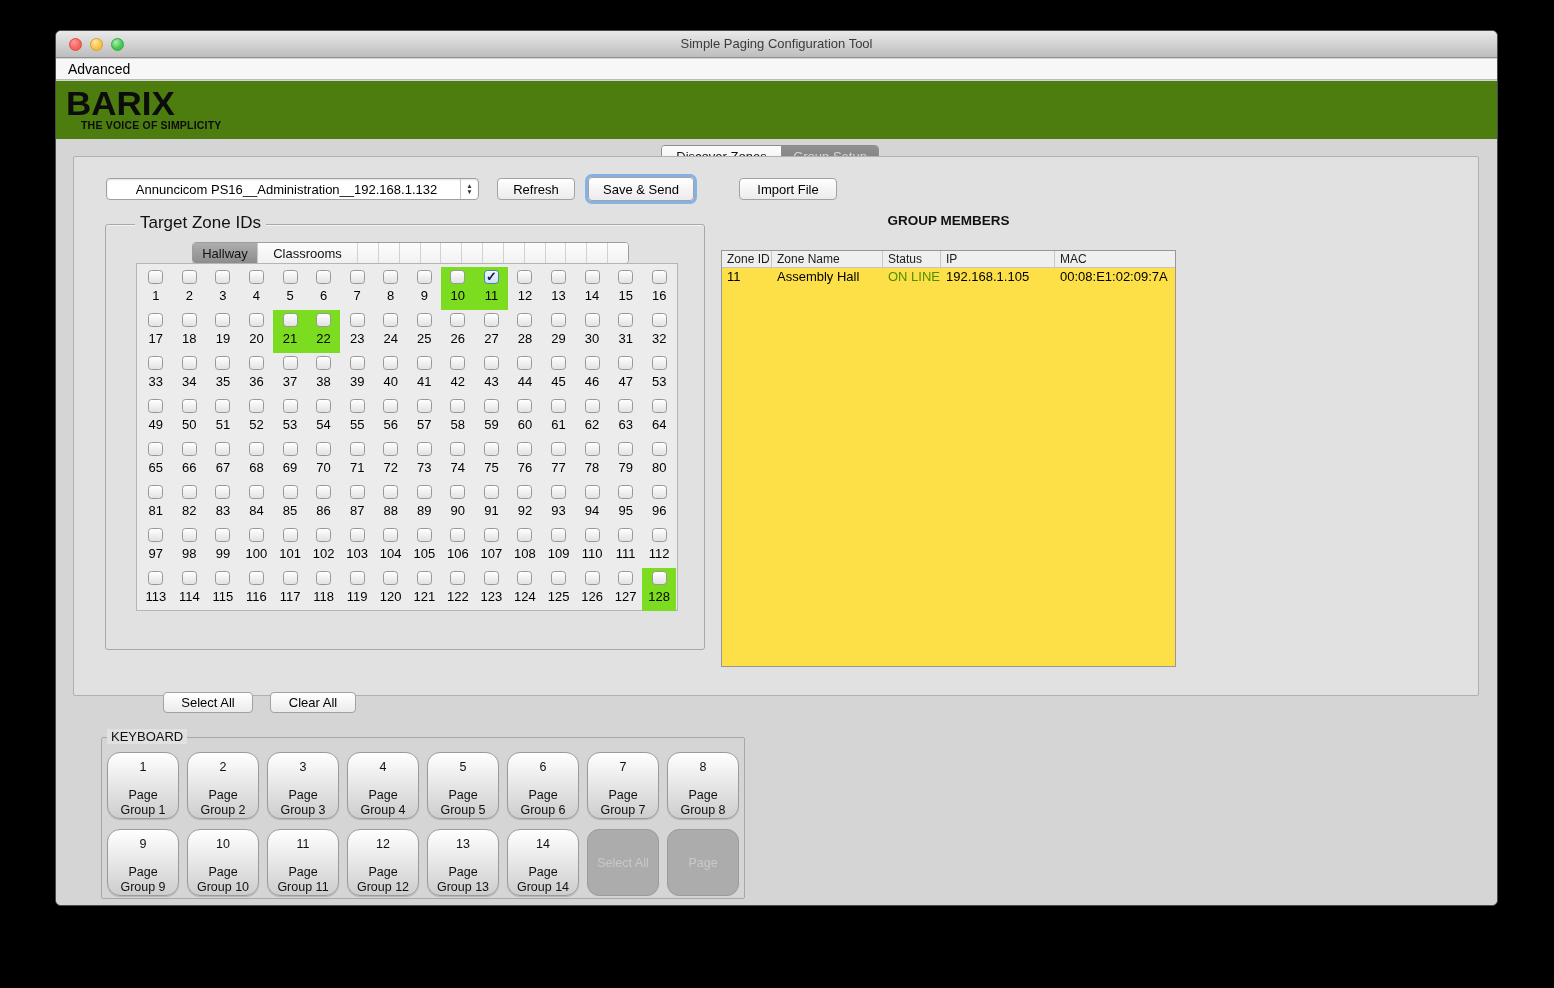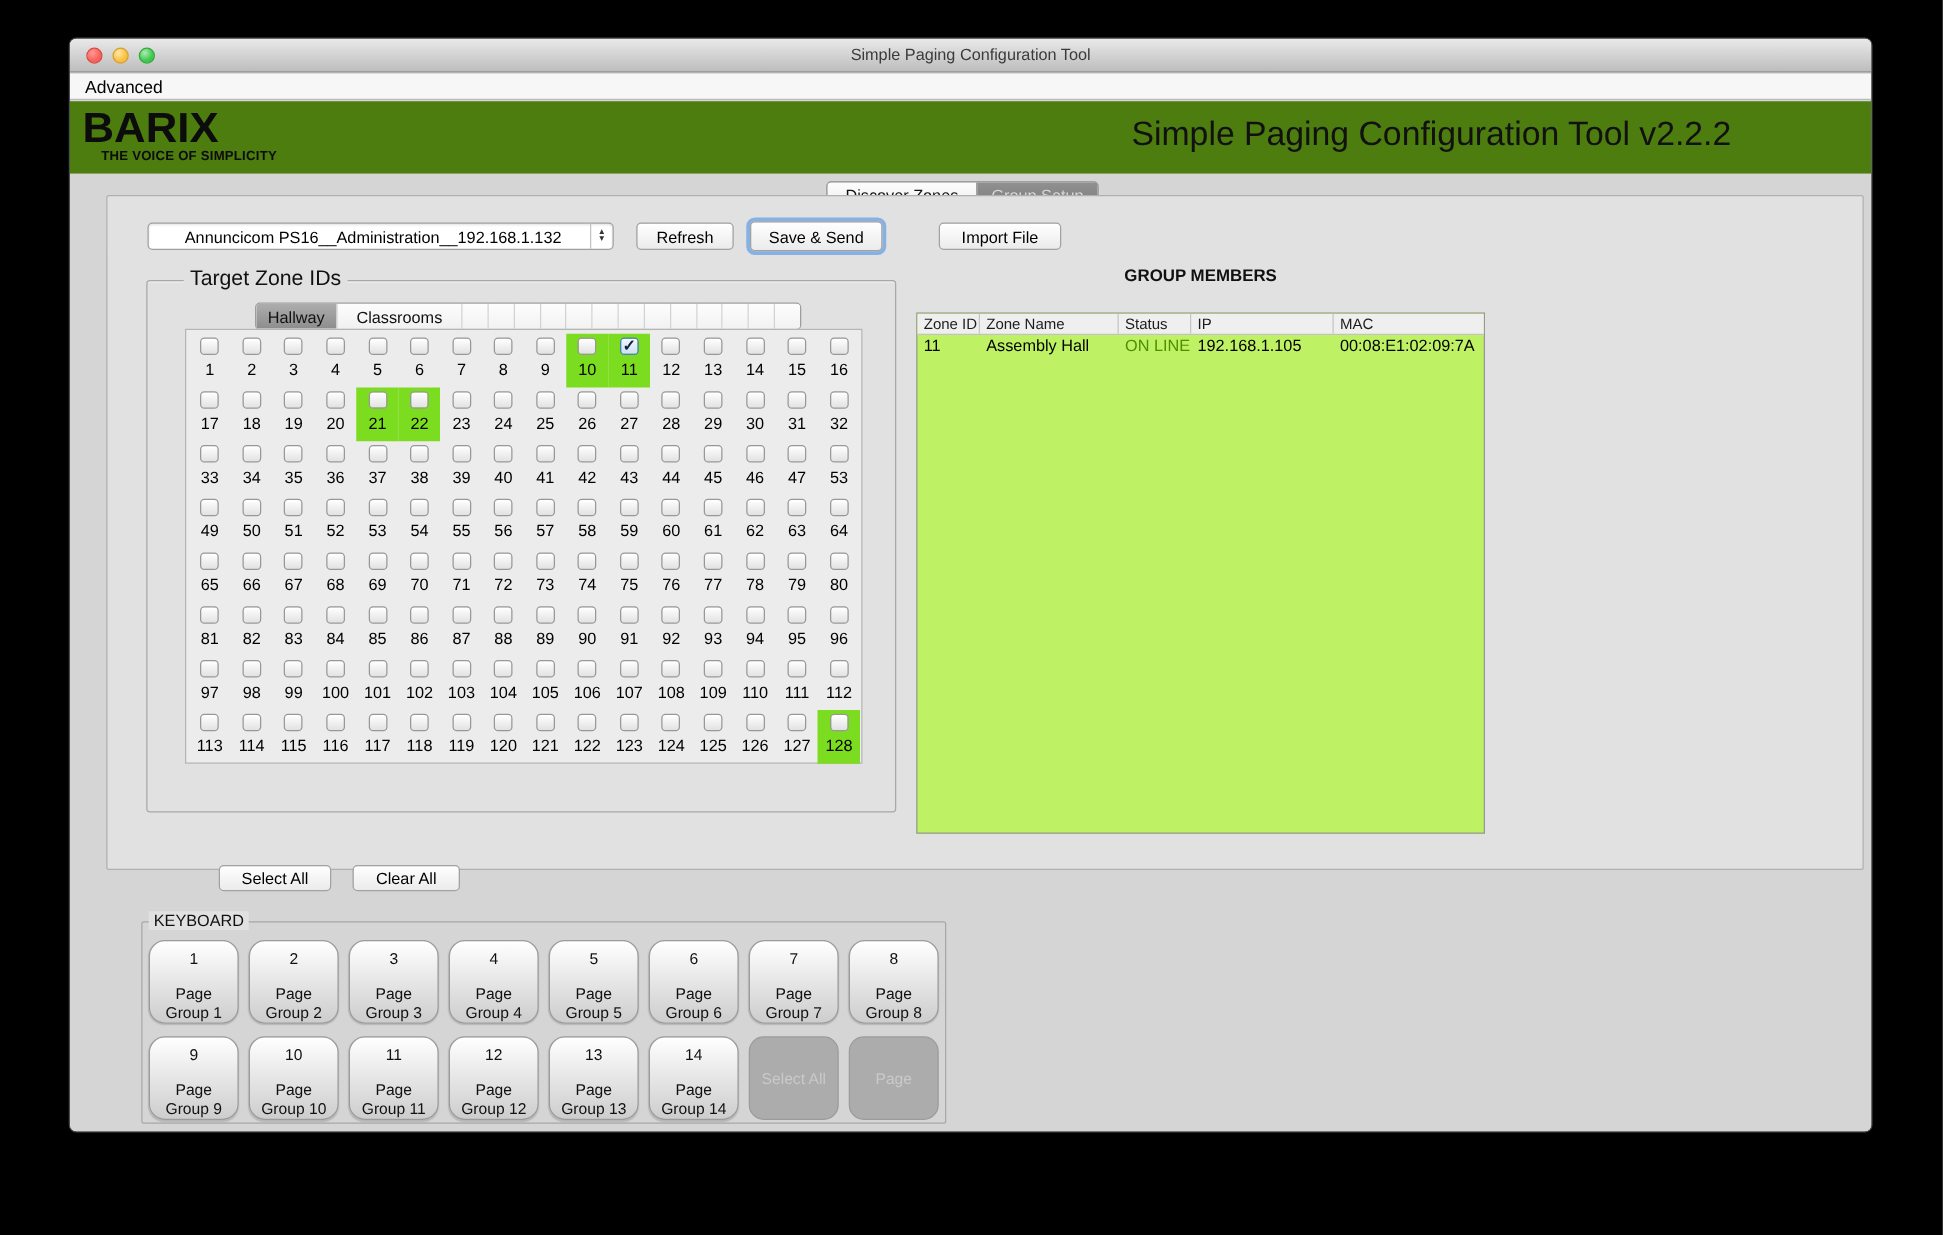--- a/index.html
+++ b/index.html
@@ -28,21 +28,21 @@
   
   .header { position:absolute; left:0; top:50px; right:0; height:58px; background:#4d7c0f; }
   .logo { position:absolute; left:10px; top:6px; }
   .logo-text { font-size:35px; font-weight:900; letter-spacing:0px; color:#0c0c0c;
                font-family:"Liberation Sans", sans-serif; line-height:32px; transform:scaleY(.96); }
   .logo-tag { font-size:10.5px; font-weight:600; color:#0c0c0c; padding-left:15px; letter-spacing:.2px; }
   .app-title { position:absolute; right:112px; top:11px; font-size:27px; color:#111; }
 
   
   .content { position:absolute; left:0; top:108px; right:0; bottom:0; background:#d5d5d5; }
-  .panel { position:absolute; left:29px; top:17px; width:1406px; height:540px;
+  .panel { position:absolute; left:17px; top:17px; width:1406px; height:540px;
            background:#e1e1e1; border:1px solid #b0b0b0; border-radius:2px; }
 
   
   .main-tabs { position:absolute; left:605px; top:6px; height:22px; display:flex;
                border:1px solid #8e8e8e; border-radius:4px; overflow:hidden;
                box-shadow:0 1px 1px rgba(255,255,255,.7); }
   .main-tab { font-size:13px; display:flex; align-items:center; justify-content:center; }
   .main-tab.inactive { width:119px; background:linear-gradient(#fdfdfd,#ededed); color:#111; }
   .main-tab.active { width:97px; background:linear-gradient(#909090,#7d7d7d); color:#d8d8d8;
                      border-left:1px solid #8e8e8e; }
@@ -91,21 +91,21 @@
                  font-size:13px; font-weight:bold; color:#10213f; line-height:10px; }
   .zone-num { font-size:13px; color:#000; margin-top:4px; }
 
   .btn-selectall { left:57px; top:467px; width:90px; height:21px; }
   .btn-clearall { left:164px; top:467px; width:86px; height:21px; }
 
   
   .gm-title { position:absolute; left:647px; top:56px; width:455px; text-align:center;
               font-size:13.5px; font-weight:bold; color:#111; }
   .gm-table { position:absolute; left:647px; top:93px; width:455px; height:417px;
-              background:#bef264; border:1px solid #979797; }
+              background:#fde047; border:1px solid #979797; }
   .gm-header { display:flex; height:17px; background:#efefef; border-bottom:1px solid #c3c3c3; }
   .gm-hcell { font-size:12px; color:#1c1c1c; padding:1px 0 0 5px; border-right:1px solid #c6c6c6; }
   .gm-row { display:flex; height:19px; }
   .gm-cell { font-size:13px; color:#000; padding:1px 0 0 5px; white-space:nowrap; overflow:hidden; }
   .cw0{width:50px;} .cw1{width:111px;} .cw2{width:58px;} .cw3{width:114px;} .cw4{width:120px;border-right:none;}
   .status-online { color:#4e8f00; }
 
   
   .kb-fieldset { position:absolute; left:27px; top:580px; width:644px; height:162px;
                  border:1px solid #a8a8a8; border-radius:2px; }
@@ -139,21 +139,20 @@
 
   <div class="menubar">
     <span class="menu-item">Advanced</span>
   </div>
 
   <div class="header">
     <div class="logo">
       <div class="logo-text">BARIX</div>
       <div class="logo-tag">THE VOICE OF SIMPLICITY</div>
     </div>
-    <div class="app-title">Simple Paging Configuration Tool v2.2.2</div>
   </div>
 
   <div class="content">
 
     <div class="main-tabs">
       <div class="main-tab inactive">Discover Zones</div>
       <div class="main-tab active">Group Setup</div>
     </div>
 
     <div class="panel">

